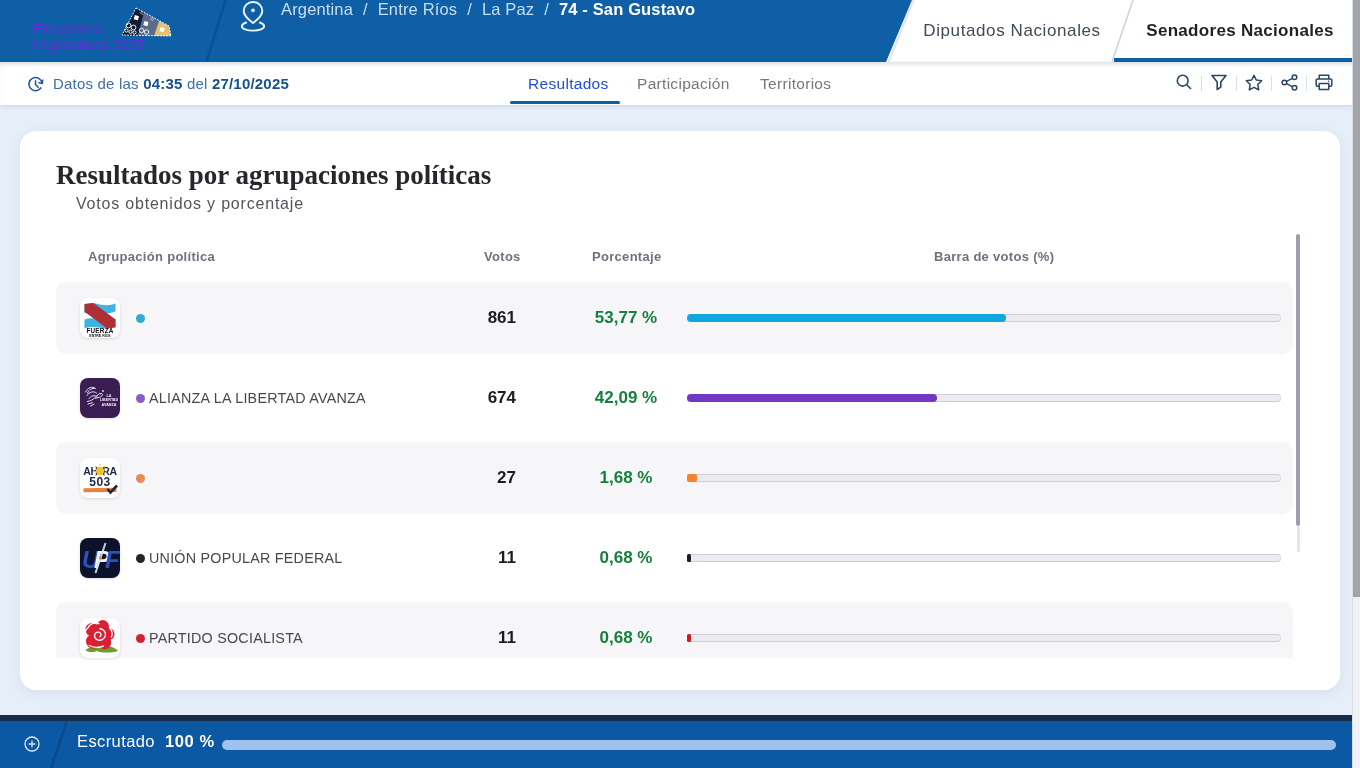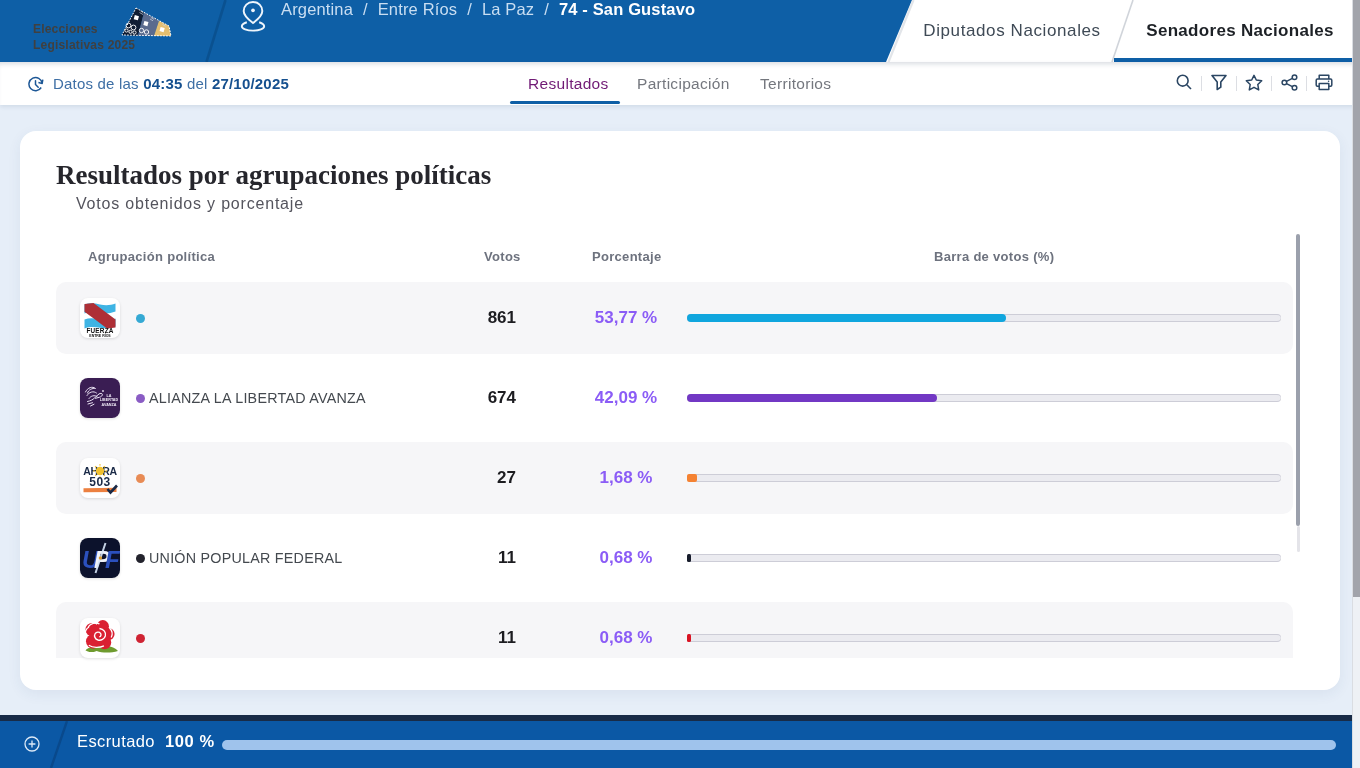--- a/index.html
+++ b/index.html
@@ -2,62 +2,62 @@
 <html lang="es"><head>
 <meta charset="utf-8">
 <title>Elecciones</title>
 <style>
   * { margin:0; padding:0; box-sizing:border-box; }
   html,body { width:1360px; height:768px; overflow:hidden; font-family:"Liberation Sans", sans-serif; }
   body { position:relative; background:#e6eef8; }
 
   
   #header { position:absolute; left:0; top:0; width:1360px; height:62px; background:#0e5fa6; }
-  #brand { position:absolute; left:33px; top:22px; color:#404040; font-weight:bold; font-size:12px; line-height:15.5px; letter-spacing:0.2px; }
+  #brand { position:absolute; left:33px; top:22px; color:#6d28d9; font-weight:normal; font-size:14px; line-height:15.5px; letter-spacing:0.2px; }
   #ballots { position:absolute; left:110px; top:0px; }
   #crumb { position:absolute; left:240px; top:0; height:62px; display:flex; color:#c9def2; font-size:16.5px; letter-spacing:0.15px; }
   #crumb svg { margin-right:15px; }
   #crumb .sep { margin:0 10px; }
   #crumb b { color:#ffffff; }
 
   
   .toptab { position:absolute; top:0; height:62px; background:#ffffff; }
   #tab-dip { left:886px; width:262px; clip-path:polygon(26px 0, 100% 0, 100% 100%, 0 100%); }
   #tab-sen { left:1107px; width:253px; clip-path:polygon(27px 0, 100% 0, 100% 100%, 0 100%); }
   #tab-dip-inner { position:absolute; left:905px; top:0; width:214px; height:62px; display:flex; align-items:center; justify-content:center; color:#3f4a56; font-size:17px; letter-spacing:0.6px; }
   #tab-sen-inner { position:absolute; left:1126px; top:0; width:228px; height:62px; display:flex; align-items:center; justify-content:center; color:#1d2126; font-size:17px; font-weight:bold; letter-spacing:0.3px; }
   #tab-sen-line { position:absolute; left:1114px; top:58px; width:246px; height:4px; background:#0e5fa6; }
 
   
   #subnav { position:absolute; left:0; top:62px; width:1360px; height:43px; background:#ffffff; box-shadow:inset 0 5px 5px -3px rgba(40,60,90,0.18), 0 2px 4px rgba(30,60,100,0.10); }
   #datetxt { position:absolute; left:53px; top:62px; height:43px; display:flex; align-items:center; font-size:15px; color:#3e6fa5; letter-spacing:0.2px; }
   #datetxt b { color:#15508f; }
   #clockicon { position:absolute; left:27px; top:76px; }
   .ctab { position:absolute; top:62px; height:43px; display:flex; align-items:center; font-size:15.5px; color:#74777e; letter-spacing:0.3px; }
-  #ctab1 { left:528px; color:#701a75; }
+  #ctab1 { left:528px; color:#1d4ed8; }
   #ctab2 { left:637px; }
   #ctab3 { left:760px; }
   #ctab-line { position:absolute; left:510px; top:101px; width:110px; height:3px; background:#0e5fa6; border-radius:2px; }
   .icn { position:absolute; top:74px; }
   .icn-sep { position:absolute; top:76px; width:1px; height:15px; background:#dcdee3; }
 
   
   #card { position:absolute; left:20px; top:131px; width:1320px; height:559px; background:#ffffff; border-radius:16px; box-shadow:0 4px 14px rgba(40,70,110,0.07); }
   #title { position:absolute; left:56px; top:160px; font-family:"Liberation Serif", serif; font-weight:bold; font-size:27px; color:#26262c; letter-spacing:0px; }
   #subtitle { position:absolute; left:56px; top:195px; font-size:16px; color:#54545d; letter-spacing:0.8px;margin-left:20px; }
 
   .th { position:absolute; top:249px; font-size:13px; font-weight:bold; color:#6d727e; letter-spacing:0.3px; }
 
   .row { position:absolute; left:56px; width:1237px; height:72px; border-radius:10px; }
   .row.stripe { background:#f6f6f8; }
   .logo { position:absolute; left:24px; top:16px; width:40px; height:40px; border-radius:8px; background:#fff; box-shadow:0 1px 3px rgba(0,0,0,0.12); overflow:hidden; }
   .dot { position:absolute; left:80px; top:32px; width:9px; height:9px; border-radius:50%; }
   .pname { position:absolute; left:93px; top:0; height:72px; display:flex; align-items:center; font-size:14.3px; color:#44494f; letter-spacing:0.25px; }
   .votes { position:absolute; left:380px; width:80px; top:0; height:72px; display:flex; align-items:center; justify-content:flex-end; font-size:17px; font-weight:bold; color:#1c1c20; }
-  .pct { position:absolute; left:500px; width:140px; top:0; height:72px; display:flex; align-items:center; justify-content:center; font-size:17px; font-weight:bold; color:#8b5cf6; }
+  .pct { position:absolute; left:500px; width:140px; top:0; height:72px; display:flex; align-items:center; justify-content:center; font-size:17px; font-weight:bold; color:#15803d; }
   .track { position:absolute; left:631px; top:32px; width:594px; height:8px; border-radius:4px; background:#ebebf0; box-shadow:inset 0 1px 0 rgba(180,180,195,0.55), inset 0 -1px 0 rgba(180,180,195,0.55); }
   .fill { position:absolute; left:0; top:0; height:8px; border-radius:4px; }
 
   #cardscroll { position:absolute; left:1296px; top:234px; width:4px; height:292px; border-radius:2px; background:#9ba0ac; }
 
   
   #footer { position:absolute; left:0; top:715px; width:1360px; height:53px; background:#0b58a5; border-top:6px solid #182b47; }
   #plusicon { position:absolute; left:24px; top:736px; }
   #esc { position:absolute; left:77px; top:715px; height:53px; display:flex; align-items:center; color:#ffffff; font-size:16.5px; letter-spacing:0.4px; }
   #esc b { margin-left:10px; letter-spacing:0.6px; }
@@ -267,20 +267,21 @@
     <g stroke="#ffffff" stroke-width="1.2" fill="none">
       <path d="M19.5 11.5 C23.5 12 25.5 15 24.8 18 C24 21 21 22.5 18.2 21.8 C15.5 21 14.5 18.2 15.6 16.2 C16.7 14.4 19.3 14.2 20.5 15.8 C21.3 17 20.8 18.6 19.4 19"></path>
       <path d="M9.5 10 C11.5 6.8 16 5.8 19.5 7.3"></path>
       <path d="M28.5 11 C30.8 13.2 31.3 16.8 30 19.5"></path>
       <path d="M10 26.5 C13.5 28.8 19.5 29 23.5 27"></path>
       <path d="M6.8 17 C6.5 14 8 11.5 10.2 10.2"></path>
     </g>
   </g>
   </svg></div>
   <div class="dot" style="background:#cf2333"></div>
+  <div class="pname">PARTIDO SOCIALISTA</div>
   <div class="votes">11</div>
   <div class="pct">0,68 %</div>
   <div class="track">
       <div class="fill" style="width:4px;background:#d91423;border-radius:1.5px"></div>
     </div>
 </div>
 <div id="cardscroll"></div>
 <div style="position:absolute;left:1297px;top:526px;width:3px;height:26px;background:#e4e4e9;border-radius:2px;"></div>
 
 <div id="footer"></div>

